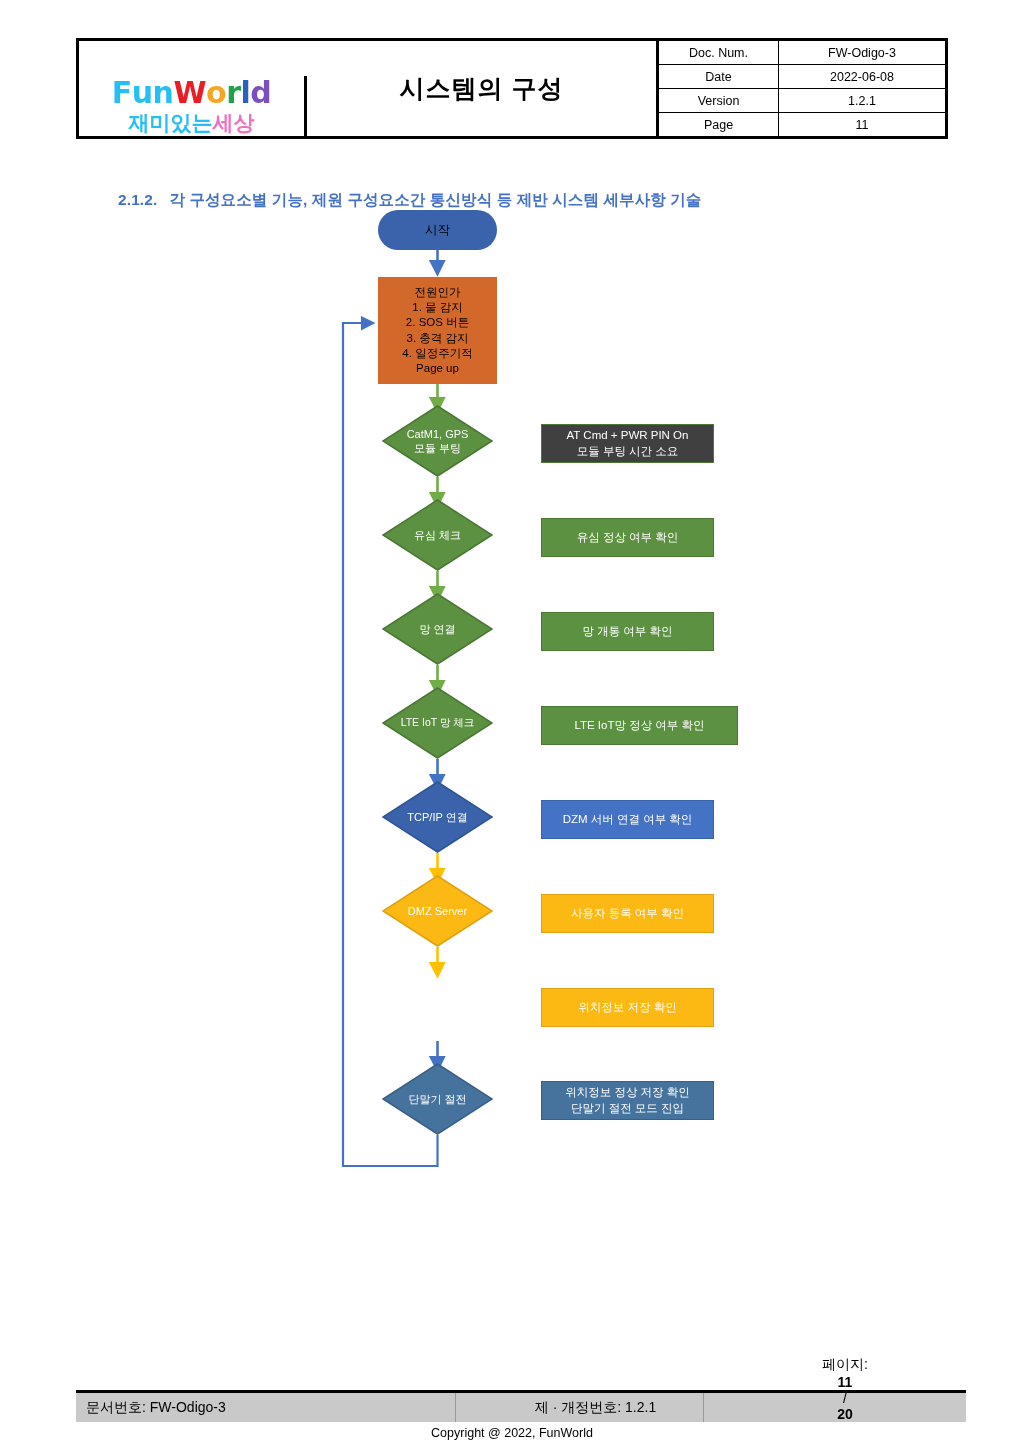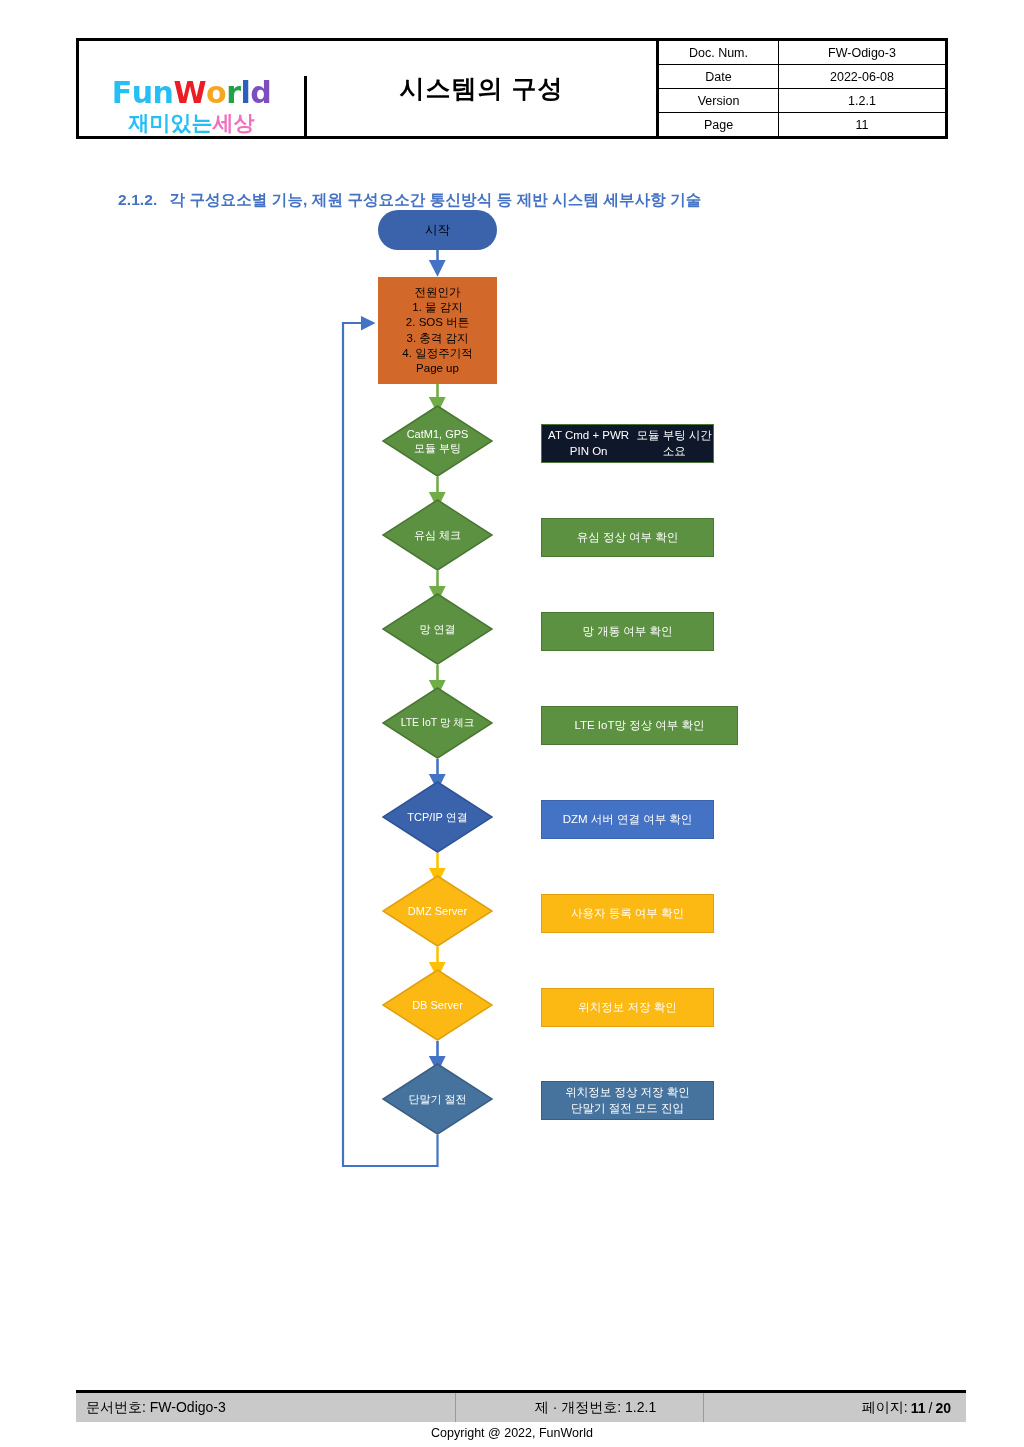--- a/index.html
+++ b/index.html
@@ -82,21 +82,21 @@
   }
 
   .footer-bar{
     position:absolute;left:76px;top:1390px;width:890px;height:32px;
     background:#C9C9C9;border-top:3px solid #000;box-sizing:border-box;
     display:flex;align-items:center;gap:32px;
   }
   .fb-cell{font-size:14px;color:#000;display:flex;align-items:center;height:100%;box-sizing:border-box;}
   .fb-left{width:380px;padding-left:10px;border-right:1.5px solid #9a9a9a;}
   .fb-mid{flex:1;justify-content:center;border-right:1.5px solid #9a9a9a;}
-  .fb-right{width:230px;justify-content:flex-end;padding-right:12px;}
+  .fb-right{width:230px;justify-content:flex-end;padding-right:12px;flex-direction:column;}
   .fb-right b{font-weight:bold;margin:0 3px;}
   .copyright{
     position:absolute;left:0;top:1426px;width:1024px;text-align:center;
     font-size:12.5px;color:#000;
   }
 </style>
 </head>
 <body>
 
 <div class="doc-header">
@@ -231,39 +231,31 @@
 
   <div class="diamond" style="left:382px;top:875px;width:111px;height:72px;">
     <svg width="111" height="72">
         <polygon points="55.5,1 110,36 55.5,71 1,36" fill="#FCB813" stroke="#E0A010" stroke-width="1.5"></polygon>
       </svg>
     <div class="dlabel">
         <span>DMZ Server</span>
       </div>
   </div>
 
-  <div class="diamond" style="left:382px;top:969px;width:111px;height:72px;">
-    <svg width="111" height="72">
-        <polygon points="55.5,1 110,36 55.5,71 1,36" fill="#FCB813" stroke="#E0A010" stroke-width="1.5"></polygon>
-      </svg>
-    <div class="dlabel">
-        <span>DB Server</span>
-      </div>
-  </div>
 
   <div class="diamond" style="left:382px;top:1063px;width:111px;height:72px;">
     <svg width="111" height="72">
         <polygon points="55.5,1 110,36 55.5,71 1,36" fill="#46739E" stroke="#3A5F85" stroke-width="1.5"></polygon>
       </svg>
     <div class="dlabel">
         <span>단말기 절전</span>
       </div>
   </div>
 
-  <div class="note" style="left:541px;top:424px;width:173px;height:39px;background:#0f172a;border:1.5px solid #4A7734;flex-direction:row;">
+  <div class="note" style="left:541px;top:424px;width:173px;height:39px;background:#404040;border:1.5px solid #4A7734;flex-direction:column;">
     <span>AT Cmd + PWR PIN On</span>
     <span>모듈 부팅 시간 소요</span>
   </div>
 
   <div class="note" style="left:541px;top:518px;width:173px;height:39px;background:#5B9141;border:1.5px solid #4A7734;">
     <span>유심 정상 여부 확인</span>
   </div>
 
   <div class="note" style="left:541px;top:612px;width:173px;height:39px;background:#5B9141;border:1.5px solid #4A7734;">
     <span>망 개통 여부 확인</span>

